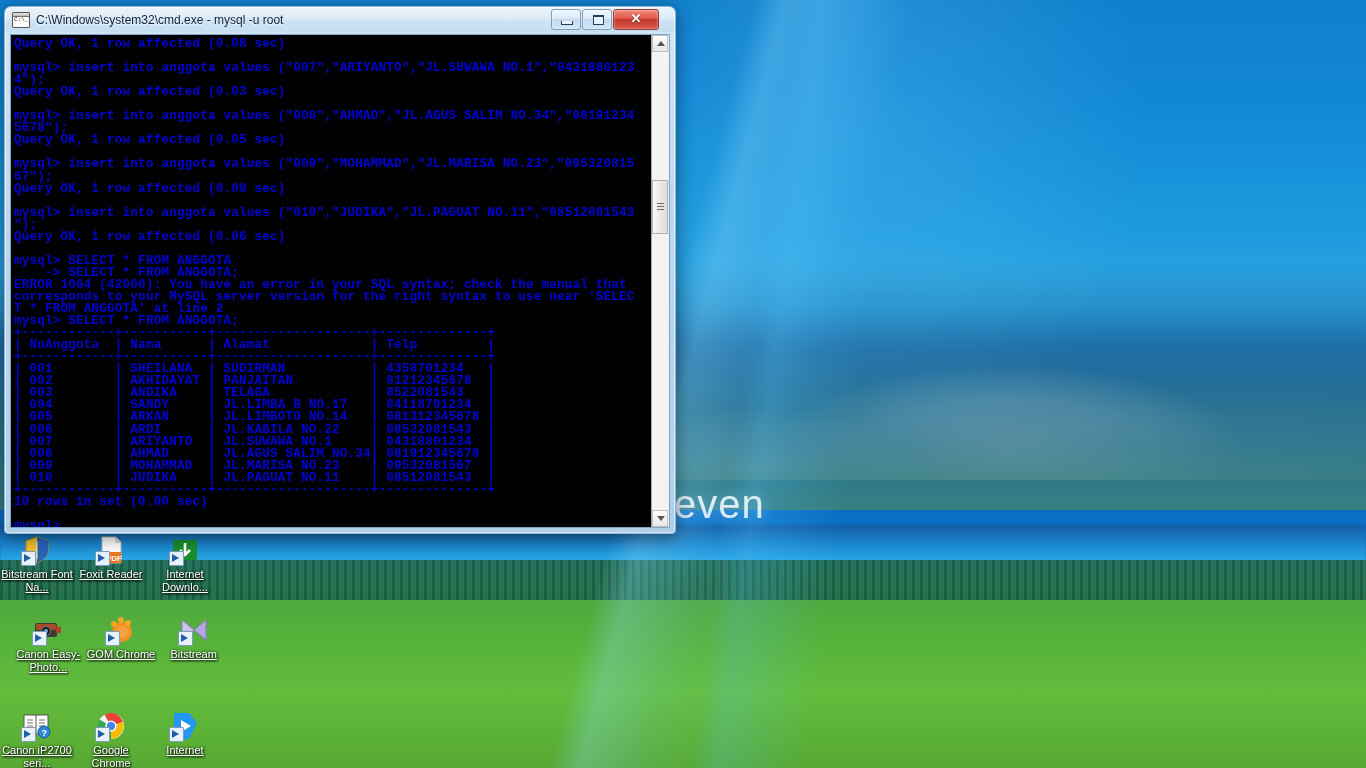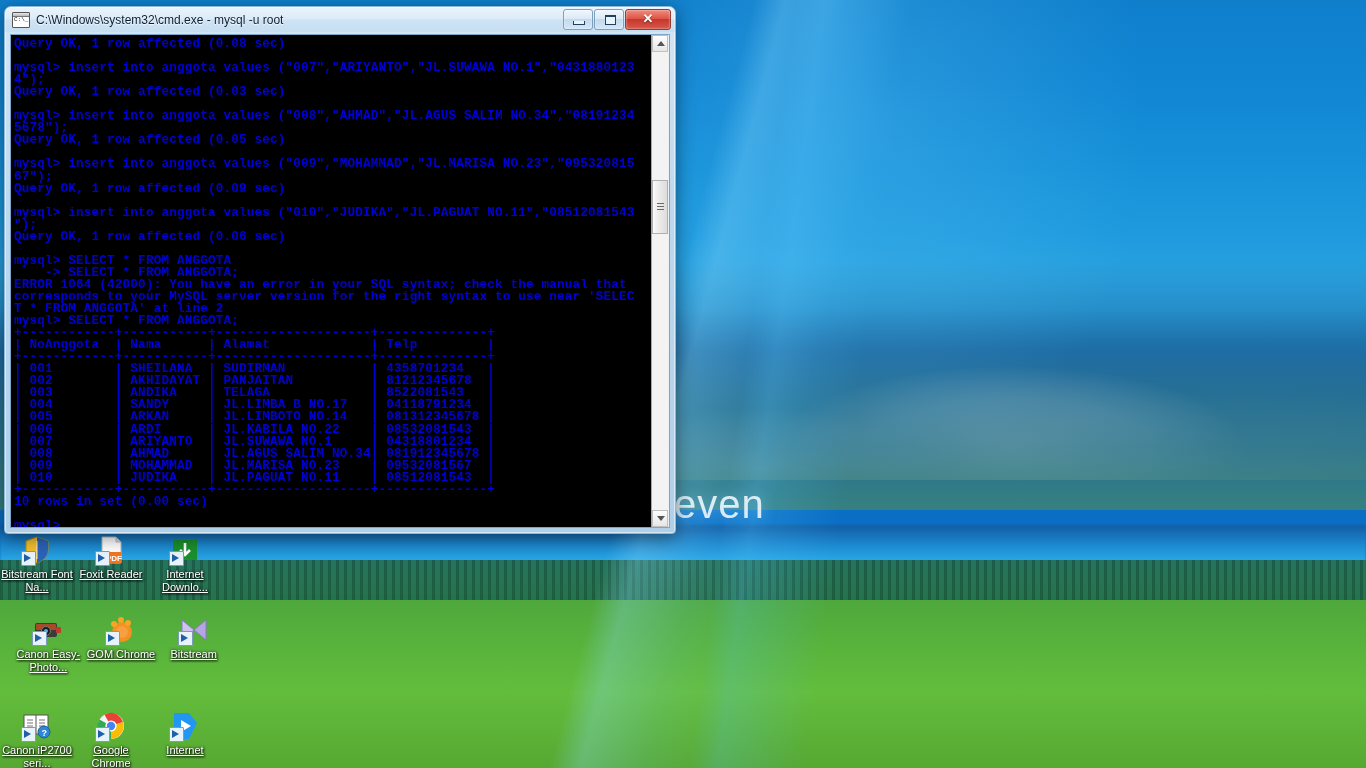--- a/index.html
+++ b/index.html
@@ -155,21 +155,21 @@
     background: linear-gradient(180deg, #d4e6f5 0%, #bcd8ef 40%, #b0cfe9 100%);
     border: 1px solid #8fb8d8;
     box-shadow: 0 0 0 1px rgba(255,255,255,.5) inset, 0 4px 18px rgba(0,0,0,.45);
     padding: 0;
     box-sizing: border-box;
   }
   #title-bar {
     height: 25px;
     display: flex;
     align-items: center;
-    padding: 0 4px 0 7px;
+    padding: 0 16px 0 7px;
     position: relative;
     border-radius: 6px 6px 0 0;
     background: linear-gradient(180deg, rgba(255,255,255,.55) 0%, rgba(235,246,253,.35) 48%, rgba(195,222,243,.3) 52%, rgba(180,212,238,.35) 100%);
     justify-content: flex-end;
   }
   #cmd-titlebar-icon {
     width: 16px; height: 14px;
     background: #ffffff;
     border: 1px solid #555;
     border-radius: 1px;

